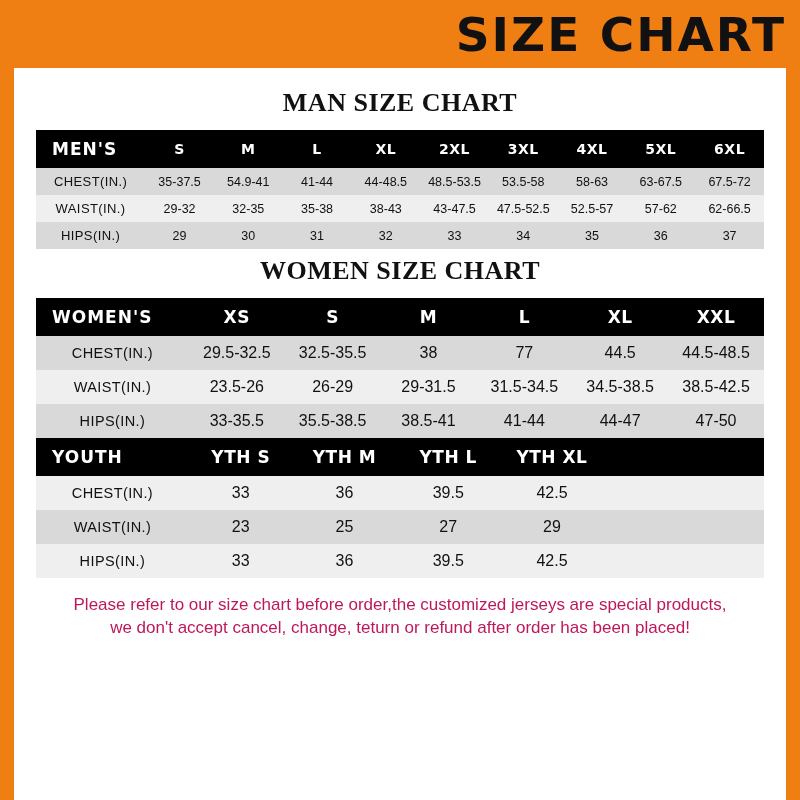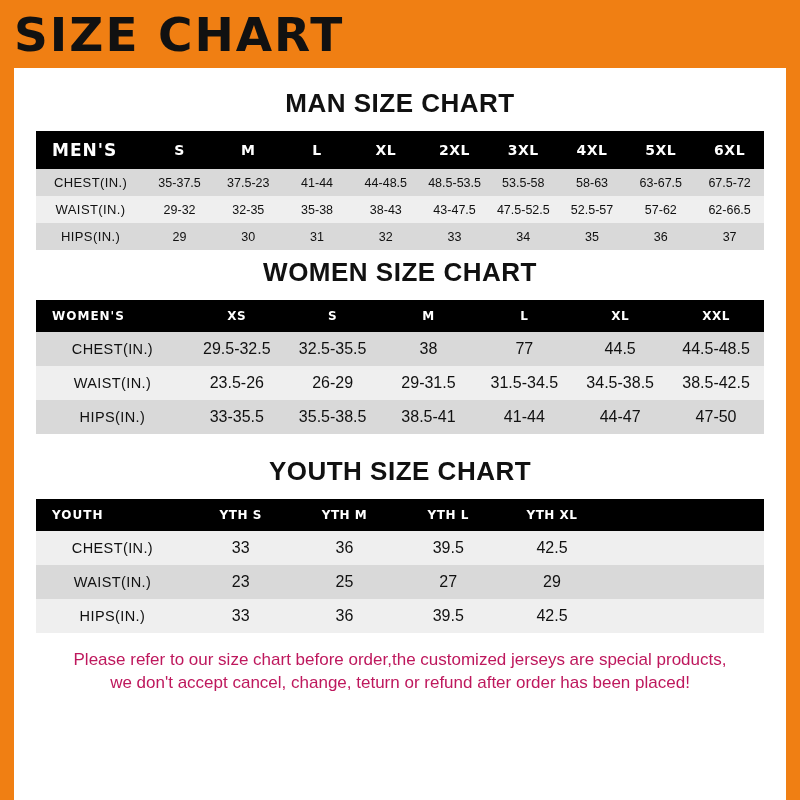--- a/index.html
+++ b/index.html
@@ -20,36 +20,36 @@
     box-sizing: border-box;
     border-left: 14px solid #f07f13;
     border-right: 14px solid #f07f13;
     background: #ffffff;
   }
   .banner {
     height: 68px;
     background: #f07f13;
     display: flex;
     align-items: center;
-    justify-content: flex-start;
+    justify-content: flex-end;
   }
   .banner-title {
     font-family: "DejaVu Sans", sans-serif;
     font-weight: bold;
     font-size: 47px;
     letter-spacing: 2px;
     color: #111111;
     line-height: 1;
   }
   .content {
     padding: 0 22px;
   }
   .section-title {
     text-align: center;
-    font-family: Liberation Sans, sans-serif;
+    font-family: Liberation Serif, serif;
     font-weight: bold;
     font-size: 26px;
     color: #111111;
     letter-spacing: 0.5px;
   }
   .t-man { margin-top: 20px; margin-bottom: 12px; }
   .t-women { margin-top: 7px; margin-bottom: 12px; }
   .t-youth { margin-top: 22px; margin-bottom: 12px; }
 
   table {
@@ -90,21 +90,21 @@
   tbody tr.even td { background: #efefef; }
 
   
   table.men col.c0 { width: 15%; }
   table.women col.c0 { width: 21%; }
   table.youth col.c0 { width: 21%; }
   table.youth col.pad { width: 22%; }
 
   table.women .head-row th,
   table.youth .head-row th {
-    font-size: 12px;
+    font-size: 17px;
   }
   table.women tbody td,
   table.youth tbody td {
     font-size: 16px;
     padding: 8px 2px;
   }
   table.women tbody td.rowlabel,
   table.youth tbody td.rowlabel {
     font-size: 14.5px;
   }
@@ -156,21 +156,21 @@
           <th>3XL</th>
           <th>4XL</th>
           <th>5XL</th>
           <th>6XL</th>
         </tr>
       </thead>
       <tbody>
         <tr class="odd">
           <td class="rowlabel">CHEST(IN.)</td>
           <td>35-37.5</td>
-          <td>37.5-23</td>
+          <td>54.9-41</td>
           <td>41-44</td>
           <td>44-48.5</td>
           <td>48.5-53.5</td>
           <td>53.5-58</td>
           <td>58-63</td>
           <td>63-67.5</td>
           <td>67.5-72</td>
         </tr>
         <tr class="even">
           <td class="rowlabel">WAIST(IN.)</td>
@@ -245,21 +245,20 @@
           <td>33-35.5</td>
           <td>35.5-38.5</td>
           <td>38.5-41</td>
           <td>41-44</td>
           <td>44-47</td>
           <td>47-50</td>
         </tr>
       </tbody>
     </table>
 
-    <div class="section-title t-youth">YOUTH SIZE CHART</div>
     <table class="youth">
       <colgroup>
         <col class="c0">
           <col>
           <col>
           <col>
           <col>
           <col class="pad">
       </colgroup>
       <thead>

